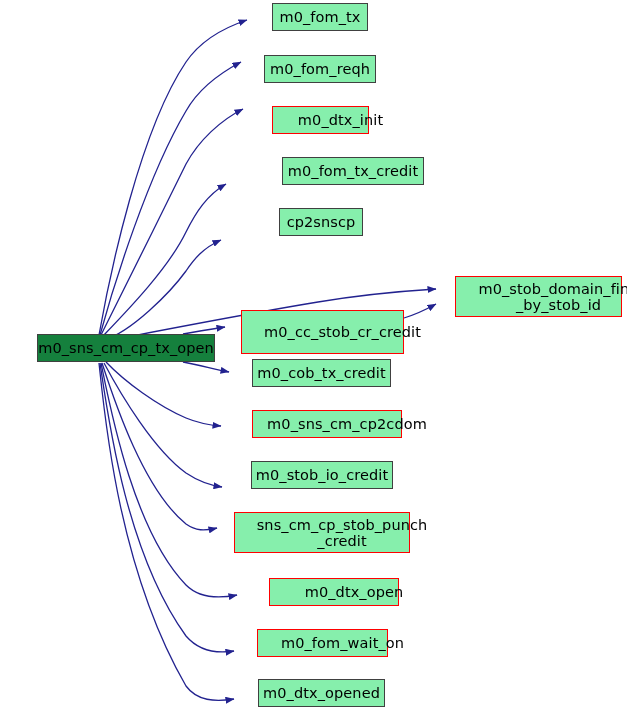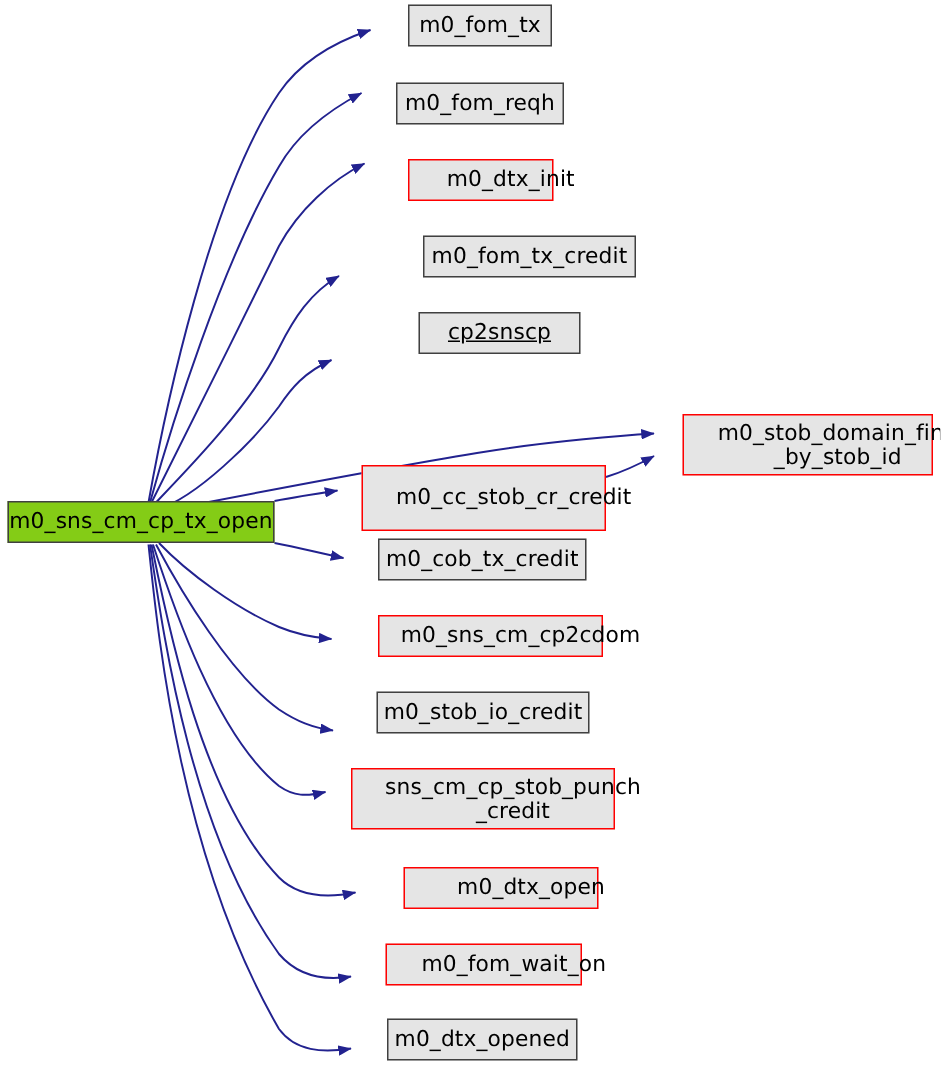--- a/index.html
+++ b/index.html
@@ -18,39 +18,40 @@
   #edge-layer {
     position: absolute;
     left: 0;
     top: 0;
     width: 627px;
     height: 712px;
   }
   .node {
     position: absolute;
     box-sizing: border-box;
-    background: #e5e5e5;
+    background: #86efac;
     border: 1px solid #404040;
     display: flex;
     align-items: center;
     justify-content: center;
     text-align: center;
     color: #000000;
     font-size: 14.5px;
     line-height: 16px;
     letter-spacing: 0.1px;
     white-space: pre;
   }
   .node.red {
     border-color: #ff0000;
     padding-left: 40px;
   }
   .node.root {
-    background: #84cc16;
+    background: #15803d;
     border-color: #404040;
+    margin-left: 32px;
   }
   .node-label {
     display: block;
     white-space: pre-line;
   }
 </style>
 </head>
 <body>
 
 <div id="canvas">
@@ -79,21 +80,21 @@
         <path d="M 404,318 C 417,314 427,309 436,304" marker-end="url(#arrow)"></path>
       </g>
   </svg>
 
   <div id="nodes">
       <div class="node root" style="left: 5px; top: 334px; width: 178px; height: 28px;"><span class="node-label">m0_sns_cm_cp_tx_open</span></div>
       <div class="node" style="left: 272px; top: 3px; width: 96px; height: 28px;"><span class="node-label">m0_fom_tx</span></div>
       <div class="node" style="left: 264px; top: 55px; width: 112px; height: 28px;"><span class="node-label">m0_fom_reqh</span></div>
       <div class="node red" style="left: 272px; top: 106px; width: 97px; height: 28px;"><span class="node-label">m0_dtx_init</span></div>
       <div class="node" style="left: 250px; top: 157px; width: 142px; height: 28px; margin-left: 32px;"><span class="node-label">m0_fom_tx_credit</span></div>
-      <div class="node" style="left: 279px; top: 208px; width: 108px; height: 28px; text-decoration: underline;"><span class="node-label">cp2snscp</span></div>
+      <div class="node" style="left: 279px; top: 208px; width: 84px; height: 28px;"><span class="node-label">cp2snscp</span></div>
       <div class="node red" style="left: 455px; top: 276px; width: 167px; height: 41px;"><span class="node-label">m0_stob_domain_find
 _by_stob_id</span></div>
       <div class="node red" style="left: 241px; top: 310px; width: 163px; height: 44px;"><span class="node-label">m0_cc_stob_cr_credit</span></div>
       <div class="node" style="left: 252px; top: 359px; width: 139px; height: 28px; text-align: right;"><span class="node-label">m0_cob_tx_credit</span></div>
       <div class="node red" style="left: 252px; top: 410px; width: 150px; height: 28px;"><span class="node-label">m0_sns_cm_cp2cdom</span></div>
       <div class="node" style="left: 251px; top: 461px; width: 142px; height: 28px;"><span class="node-label">m0_stob_io_credit</span></div>
       <div class="node red" style="left: 234px; top: 512px; width: 176px; height: 41px;"><span class="node-label">sns_cm_cp_stob_punch
 _credit</span></div>
       <div class="node red" style="left: 269px; top: 578px; width: 130px; height: 28px;"><span class="node-label">m0_dtx_open</span></div>
       <div class="node red" style="left: 257px; top: 629px; width: 131px; height: 28px;"><span class="node-label">m0_fom_wait_on</span></div>

